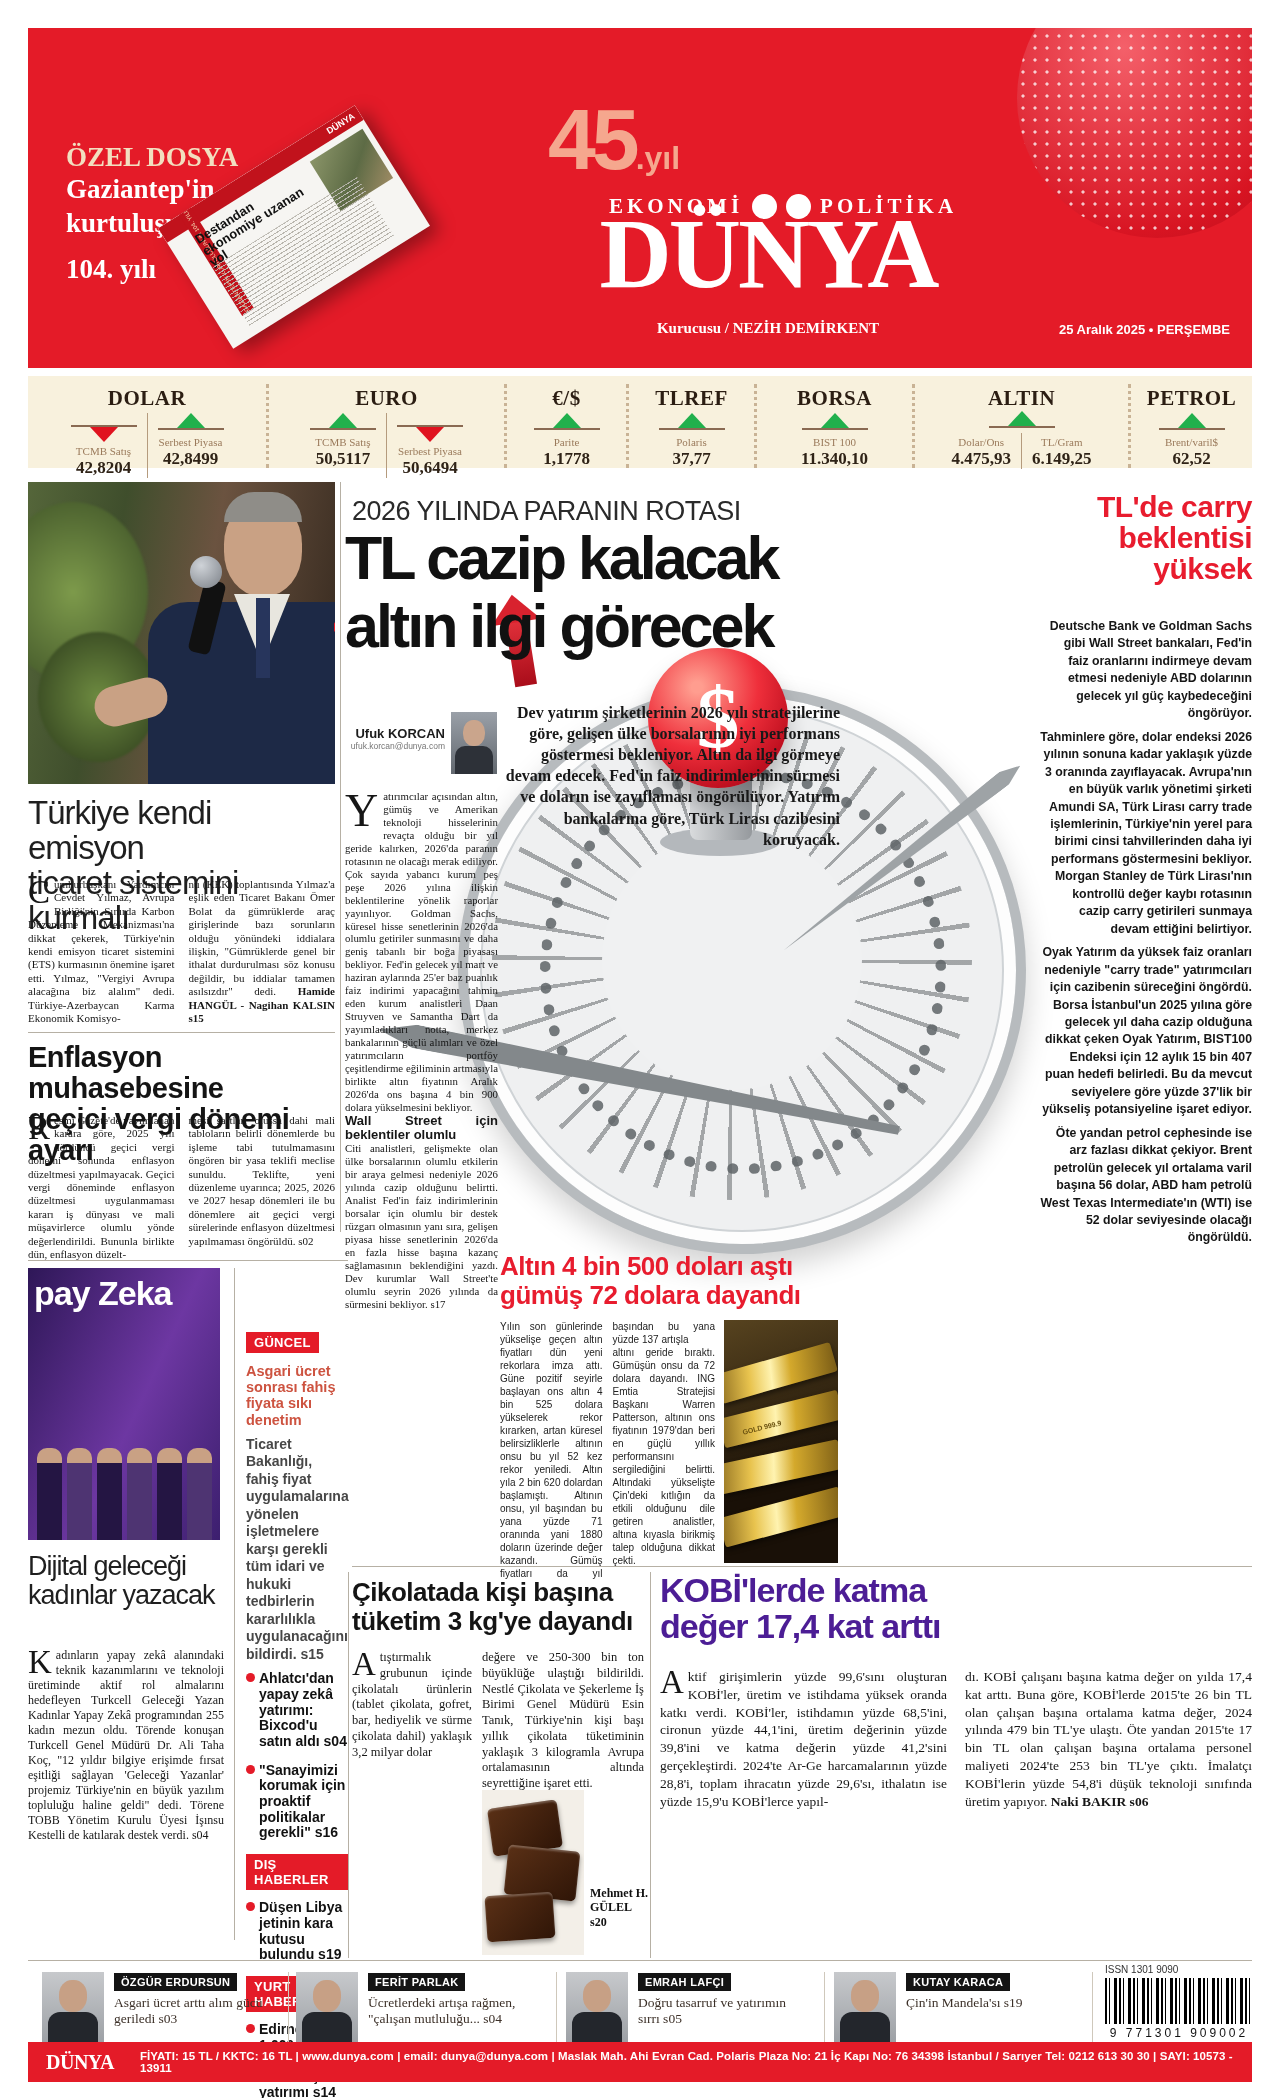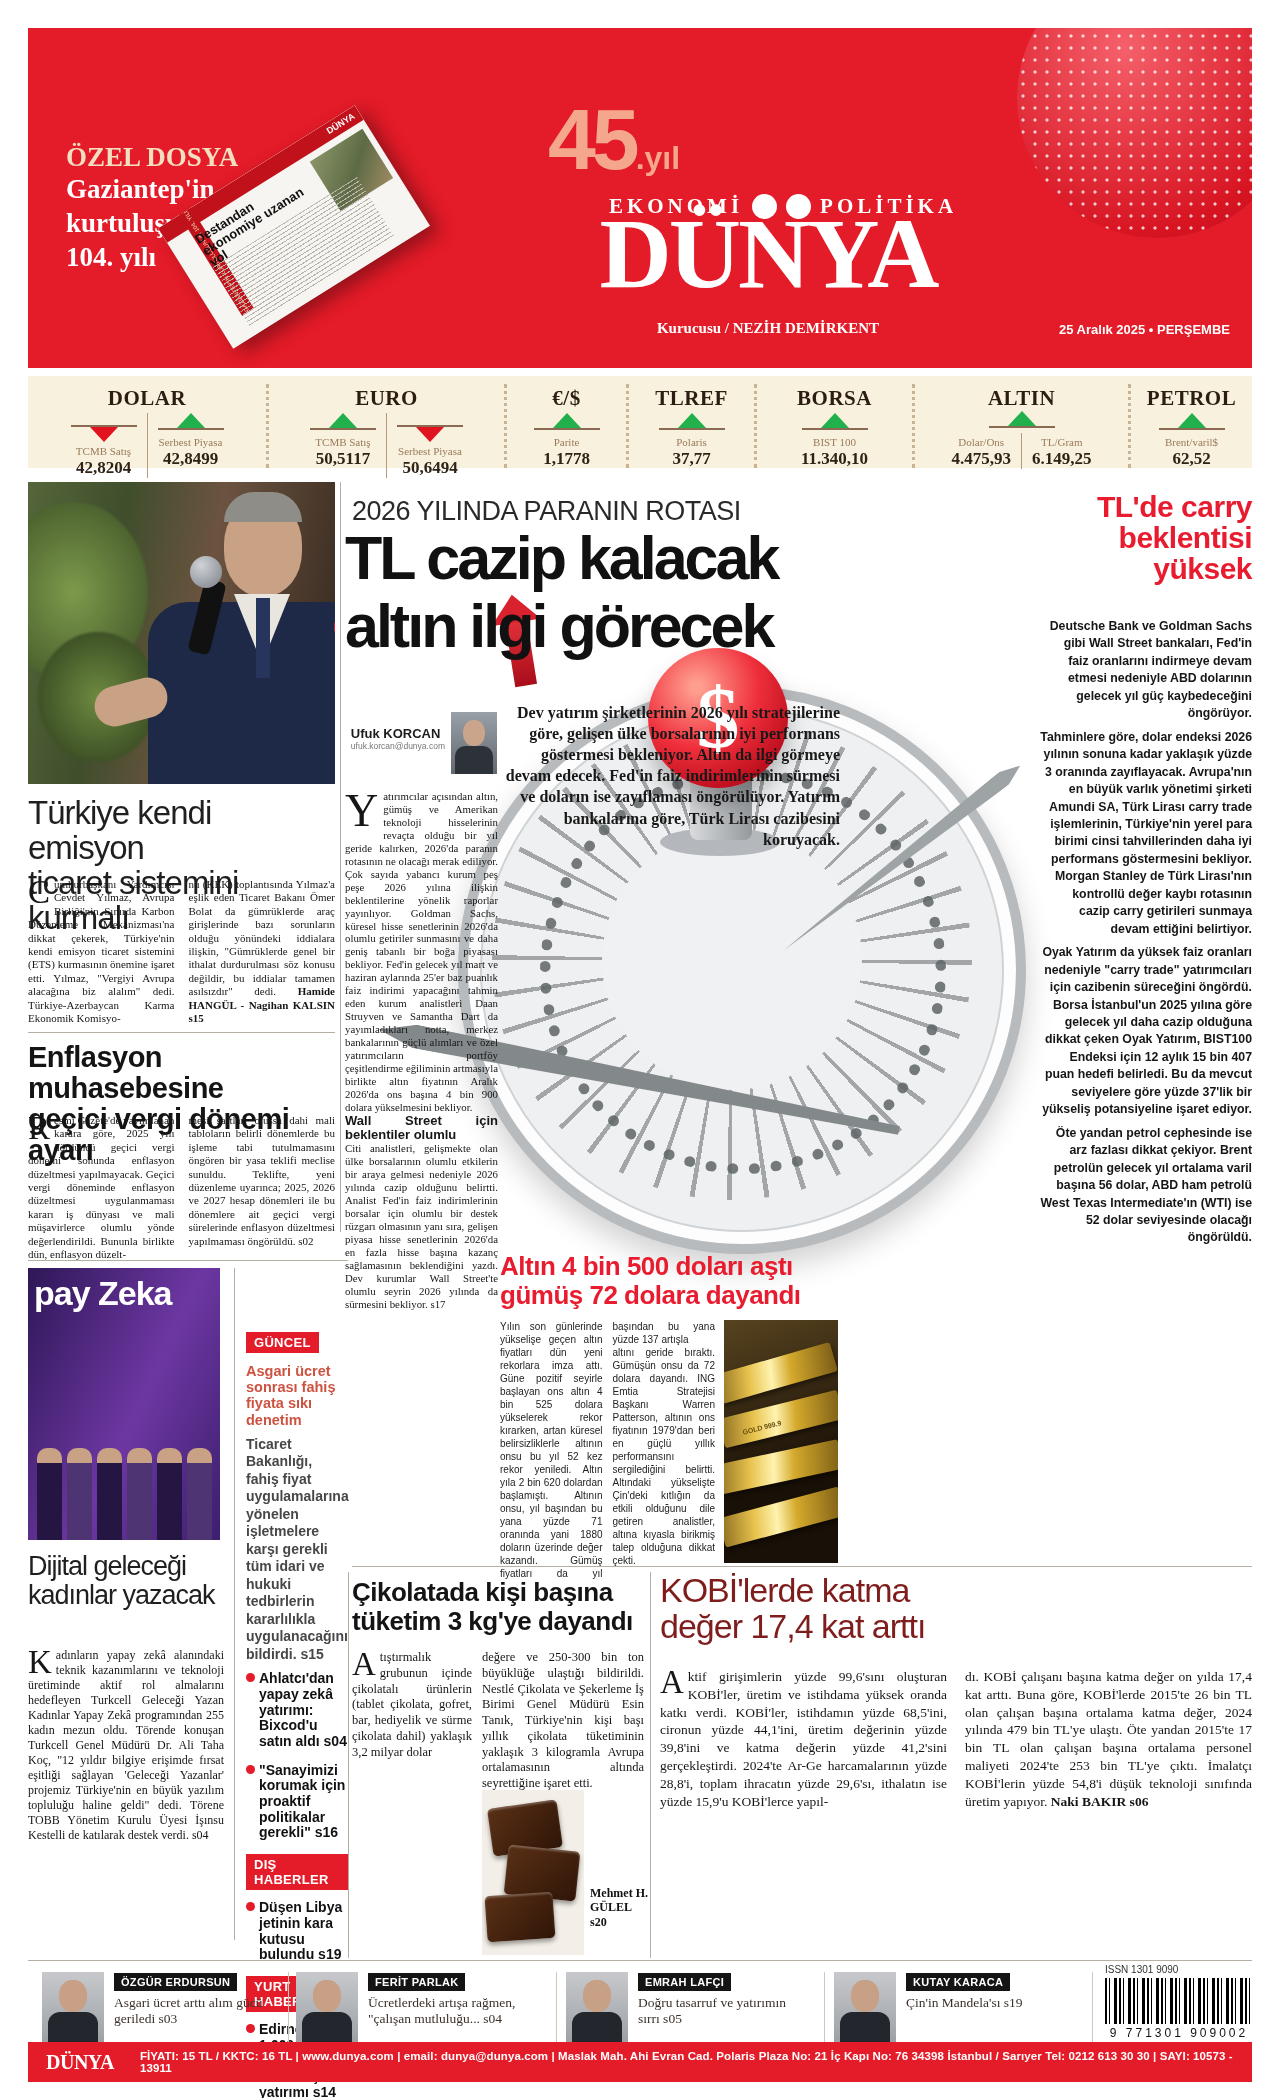--- a/index.html
+++ b/index.html
@@ -132,21 +132,21 @@
   .cport{width:62px;height:76px;background:linear-gradient(#c7c9cc,#999da2);position:relative;overflow:hidden;flex:0 0 auto;}
   .cport .h{position:absolute;left:17px;top:8px;width:28px;height:32px;background:#c7a085;border-radius:46%;}
   .cport .b{position:absolute;left:6px;top:40px;width:50px;height:36px;background:#23262c;border-radius:12px 12px 0 0;}
 
   
   .kicker{left:352px;top:496px;width:500px;font-size:27px;color:#2a2a2a;letter-spacing:-.5px;}
   .mainh{left:345px;width:540px;font-weight:bold;font-size:61px;letter-spacing:-3px;color:#111;line-height:1;}
   .standfirst{left:505px;top:702px;width:335px;text-align:right;font-family:"Liberation Serif",serif;
      font-weight:bold;font-size:16px;line-height:1.32;color:#181818;}
   .byline{left:345px;top:712px;width:152px;display:flex;justify-content:flex-end;gap:6px;}
-  .byline .nm{text-align:left;margin-top:14px;}
+  .byline .nm{text-align:right;margin-top:14px;}
   .byline .n1{font-weight:bold;font-size:13px;}
   .byline .n2{font-size:8.5px;color:#777;}
   .mainbody{left:345px;top:790px;width:153px;font-family:"Liberation Serif",serif;font-size:10.8px;
      line-height:1.2;text-align:justify;color:#161616;}
   .mainbody p{margin:0;}
   .subhead{font-family:"Liberation Sans",sans-serif;font-weight:bold;font-size:13px;line-height:1.1;margin:8px 0 4px;}
   .dc::first-letter{float:left;font-size:33px;line-height:26px;padding:1px 4px 0 0;}
   .dc3::first-letter{float:left;font-size:46px;line-height:38px;padding:2px 5px 0 0;}
 
   .storyh{font-weight:bold;color:#141414;}
@@ -182,21 +182,21 @@
   .sb-b{position:relative;padding-left:13px;font-weight:bold;font-size:14px;line-height:1.12;
      color:#111;margin:0 0 13px;}
   .sb-b .dot{position:absolute;left:0;top:2px;width:9px;height:9px;border-radius:50%;background:#e41b28;}
   .sb-tag{margin:4px 0 10px;}
 
   
   .choch{left:352px;top:1578px;width:300px;font-weight:bold;font-size:26px;line-height:1.1;letter-spacing:-.5px;color:#141414;}
   .choccol{font-family:"Liberation Serif",serif;font-size:12.5px;line-height:1.26;text-align:justify;color:#161616;}
   .chocby{left:590px;top:1886px;width:60px;font-family:"Liberation Serif",serif;font-weight:bold;
      font-size:12px;line-height:1.2;color:#111;}
-  .kobih{left:660px;top:1572px;width:580px;font-weight:normal;font-size:34px;line-height:1.06;letter-spacing:-1px;color:#7f1d1d;}
+  .kobih{left:660px;top:1572px;width:580px;font-weight:bold;font-size:34px;line-height:1.06;letter-spacing:-1px;color:#4c1d95;}
   .kobibody{left:660px;top:1668px;width:592px;columns:2;column-gap:18px;
      font-family:"Liberation Serif",serif;font-size:13.5px;line-height:1.32;text-align:justify;color:#161616;}
   .kobibody p{margin:0;}
 
   
   .card{position:absolute;top:1972px;display:flex;gap:10px;}
   .card .nametag{display:inline-block;background:#141414;color:#fff;font-weight:bold;font-size:11px;
      padding:3px 7px;letter-spacing:.3px;}
   .card .desc{font-family:"Liberation Serif",serif;font-size:13.5px;line-height:1.15;color:#3c3028;margin-top:4px;}
   .cdiv{position:absolute;top:1972px;width:1px;height:76px;background:#cfc8bb;}
@@ -215,21 +215,21 @@
 
 <div class="page">
 
   <div class="abs masthead">
     <div class="globe">
         <div class="dots"></div>
       </div>
     <div class="dossier-tag">ÖZEL DOSYA</div>
     <div class="dossier-line" style="top:146px">Gaziantep'in</div>
     <div class="dossier-line" style="top:180px">kurtuluşunun</div>
-    <div class="dossier-line" style="top:214px">104. yılı</div>
+    <div class="dossier-line" style="top:226px">104. yılı</div>
     <div class="minipaper">
       <div class="mp-band">DÜNYA</div>
       <div class="mp-side">GAZİANTEP'İN KURTULUŞUNUN 104. YILI</div>
       <div class="mp-head">Destandan ekonomiye uzanan yol</div>
       <div class="mp-img"></div>
       <div class="mp-cols"></div>
     </div>
     <div class="anniv"><span class="num">45</span><span class="suf">.yıl</span></div>
     <div class="tagline">
       <span>EKONOMİ</span>

